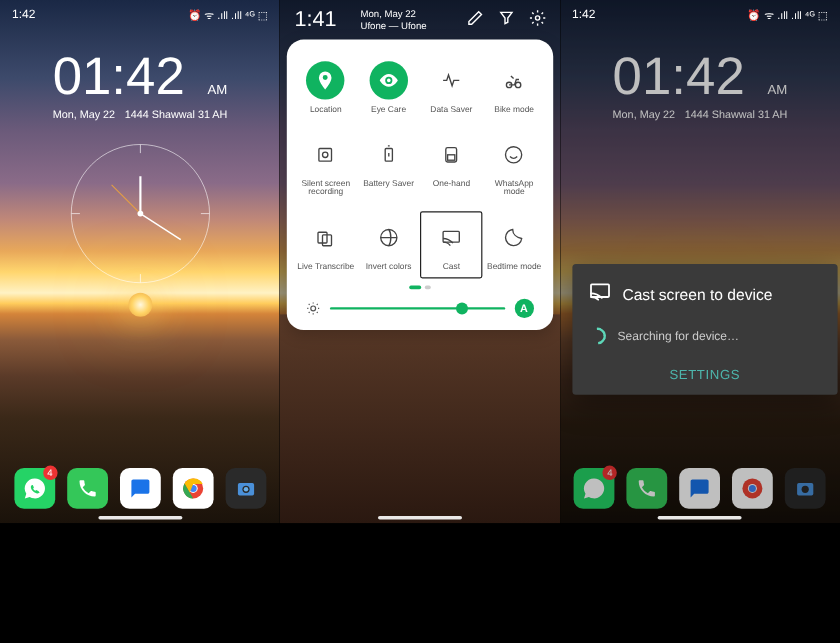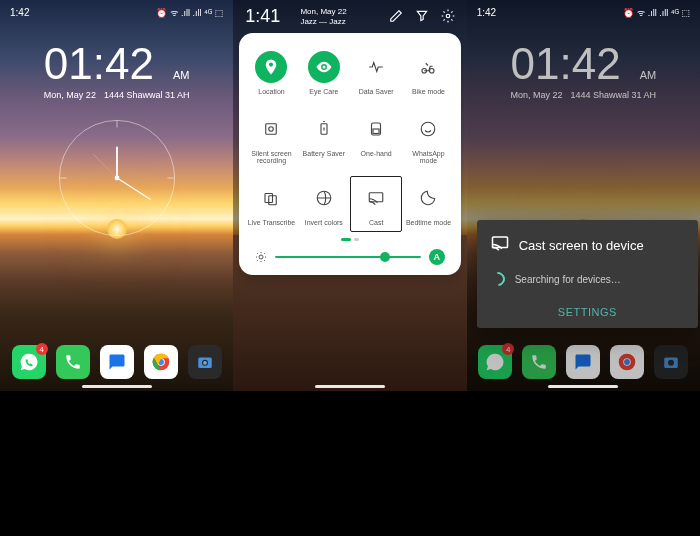--- a/index.html
+++ b/index.html
@@ -1,17 +1,17 @@
 <!DOCTYPE html>
 <html><head>
 <meta charset="utf-8">
 <style>
 *{margin:0;padding:0;box-sizing:border-box;font-family:-apple-system,BlinkMacSystemFont,'Segoe UI',sans-serif}
 body{width:700px;height:536px;display:flex;background:#000}
-.phone{width:233.33px;height:391px;position:relative;overflow:hidden}
+.phone{width:233.33px;height:436px;position:relative;overflow:hidden}
 .wallpaper{position:absolute;inset:0;background:linear-gradient(180deg,#1a2845 0%,#3d4a6b 15%,#6b5a7a 25%,#8a6b88 35%,#c08878 42%,#e8a85a 48%,#ffd66e 52%,#fff2c4 56%,#ffcc5c 58%,#d4843a 60%,#8a5a3a 65%,#5a3a28 72%,#3a2818 80%,#1a120a 100%)}
 .wallpaper::after{content:'';position:absolute;left:50%;top:56%;transform:translateX(-50%);width:20px;height:20px;background:radial-gradient(circle,#fff8e0,#ffd466,#e8a040);border-radius:50%;box-shadow:0 0 30px #ffd466,0 0 60px #ffcc5c80}
 .status-bar{position:relative;z-index:10;display:flex;justify-content:space-between;align-items:center;padding:4px 10px;height:24px;color:#fff;font-size:10px;font-weight:500}
 .status-right{display:flex;gap:3px;align-items:center;font-size:9px}
 .clock-widget{position:relative;z-index:5;text-align:center;color:#fff;padding:18px 12px 0}
 .time-big{font-size:44px;font-weight:300;line-height:1;display:inline-flex;align-items:baseline;gap:19px}
 .ampm{font-size:11px;font-weight:400}
 .date-line{font-size:9px;margin-top:4px;display:flex;justify-content:center;gap:8px}
 .analog-clock{width:120px;height:120px;margin:18px auto;position:relative}
 .analog-clock svg{width:100%;height:100%}
@@ -154,21 +154,21 @@
 </div>
 
 <div class="phone phone2">
   <div class="wallpaper"></div>
   <div class="terrain"></div>
   <div class="qs-header">
     <div class="qs-header-left">
       <span class="qs-time">1:41</span>
       <div class="qs-date-block">
         <div>Mon, May 22</div>
-        <div>Jazz — Jazz</div>
+        <div>Ufone — Ufone</div>
       </div>
     </div>
     <div class="qs-header-right">
       <span><svg width="14" height="14" viewBox="0 0 24 24" fill="none" stroke="#fff" stroke-width="2">
             <path d="M17 3l4 4L7 21H3v-4L17 3z"></path>
           </svg></span>
       <span><svg width="14" height="14" viewBox="0 0 24 24" fill="none" stroke="#fff" stroke-width="2">
             <path d="M4 4h16l-6 8v6l-4 2v-8L4 4z"></path>
           </svg></span>
       <span><svg width="14" height="14" viewBox="0 0 24 24" fill="none" stroke="#fff" stroke-width="2">
@@ -324,21 +324,21 @@
   <div class="cast-dialog">
     <div class="cast-title-row">
       <span><svg width="18" height="18" viewBox="0 0 24 24" fill="none" stroke="#fff" stroke-width="2">
             <rect x="2" y="4" width="20" height="14" rx="1"></rect>
             <path d="M2 18c3 0 6 1 8 3M2 14c5 0 9 2 12 5" stroke-linecap="round"></path>
           </svg></span>
       <span class="cast-title">Cast screen to device</span>
     </div>
     <div class="cast-search-row">
       <div class="spinner"></div>
-      <span class="cast-search-text">Searching for devices…</span>
+      <span class="cast-search-text">Searching for device…</span>
     </div>
     <div class="cast-settings">SETTINGS</div>
   </div>
   <div class="dock">
     <div class="app-icon" style="background:#25D366">
         <svg width="20" height="20" viewBox="0 0 24 24">
           <path fill="#fff" d="M12 2a10 10 0 00-8.5 15.3L2 22l4.9-1.5A10 10 0 1012 2z"></path>
         </svg>
         <span class="badge">4</span>
       </div>

